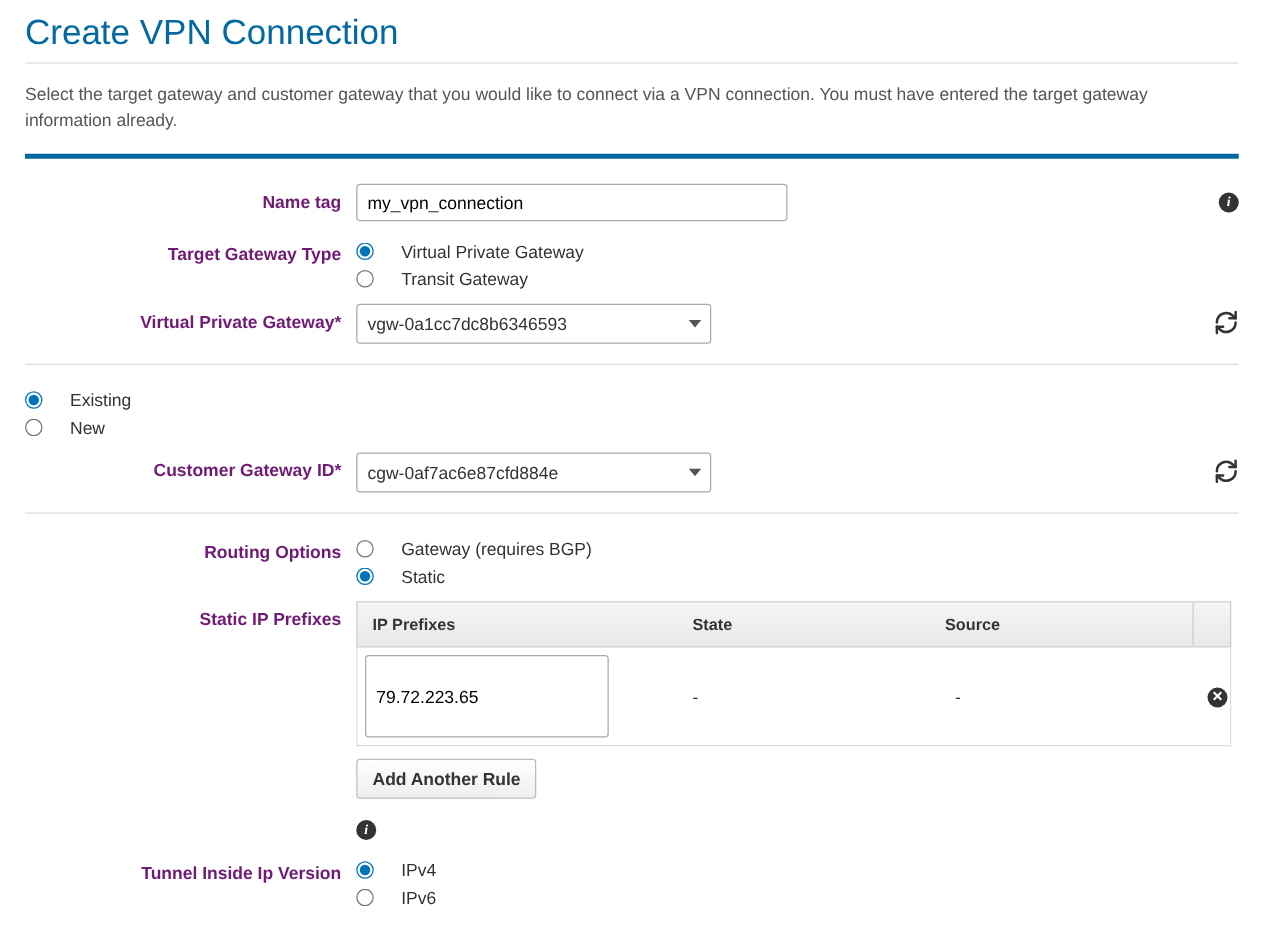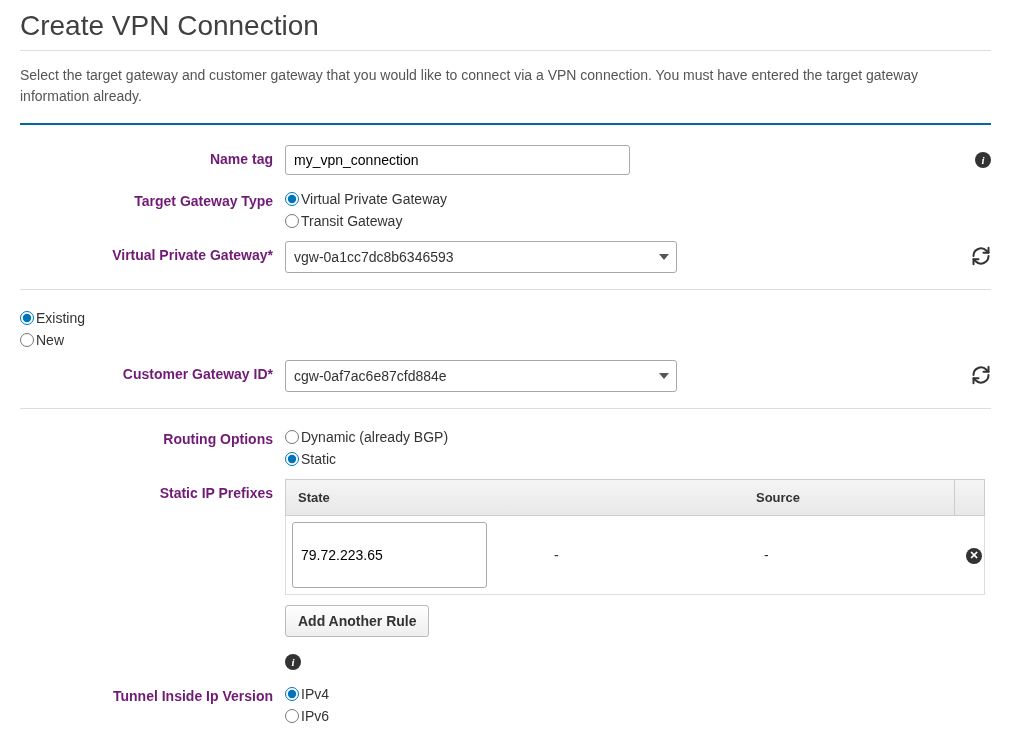--- a/index.html
+++ b/index.html
@@ -10,30 +10,30 @@
     body {
       font-family: "Helvetica Neue", Helvetica, Arial, sans-serif;
       font-size: 14px;
       color: #333;
       background: #fff;
       padding: 10px 20px 40px 20px;
     }
     h1.page-title {
       font-size: 28px;
       font-weight: 300;
-      color: #404040;
+      color: #0369a1;
       border-bottom: 1px solid #ddd;
       padding-bottom: 8px;
       margin-bottom: 14px;
     }
     .description {
       color: #555;
       font-size: 14px;
       line-height: 1.5;
-      border-bottom: 2px solid #0369a1;
+      border-bottom: 4px solid #0369a1;
       padding-bottom: 16px;
       margin-bottom: 20px;
     }
     .form-row {
       display: flex;
       align-items: flex-start;
       margin: 12px 0;
     }
     .form-label {
       width: 265px;
@@ -53,21 +53,21 @@
     .text-input {
       border: 1px solid #aaa;
       border-radius: 3px;
       padding: 6px 8px;
       font-size: 14px;
       width: 345px;
       background: #fff;
     }
     .select-wrap {
       position: relative;
-      width: 392px;
+      width: 284px;
     }
     .select-input {
       border: 1px solid #aaa;
       border-radius: 3px;
       padding: 7px 28px 7px 8px;
       font-size: 14px;
       width: 100%;
       background: #fff;
       position: relative;
       cursor: pointer;
@@ -106,21 +106,21 @@
     }
     .radio-group {
       display: flex;
       flex-direction: column;
       gap: 6px;
       padding-top: 4px;
     }
     .radio-item {
       display: flex;
       align-items: center;
-      gap: 2px;
+      gap: 22px;
     }
     .radio-item input[type=radio] {
       width: 14px;
       height: 14px;
       accent-color: #0073bb;
     }
     .radio-item label {
       font-size: 14px;
     }
     .section-divider {
@@ -277,34 +277,35 @@
 </div>
 
 <div class="section-divider"></div>
 
 <div class="form-row">
   <div class="form-label">Routing Options</div>
   <div class="form-field">
     <div class="radio-group">
       <div class="radio-item">
         <input type="radio" name="routing" style="">
-        <label>Dynamic (already BGP)</label>
+        <label>Gateway (requires BGP)</label>
       </div>
       <div class="radio-item">
         <input type="radio" name="routing" checked="" style="">
         <label>Static</label>
       </div>
     </div>
   </div>
 </div>
 
 <div class="form-row">
   <div class="form-label">Static IP Prefixes</div>
   <div class="static-ip-table">
     <div class="table-header">
+      <div class="th th-prefixes">IP Prefixes</div>
       <div class="th th-state">State</div>
       <div class="th th-source">Source</div>
       <div class="th th-blank"></div>
     </div>
     <div class="table-row">
       <div class="td td-prefixes">
         <input class="prefix-input" type="text" value="79.72.223.65" style="">
       </div>
       <div class="td td-source">-</div>
       <div class="td td-state">-</div>

